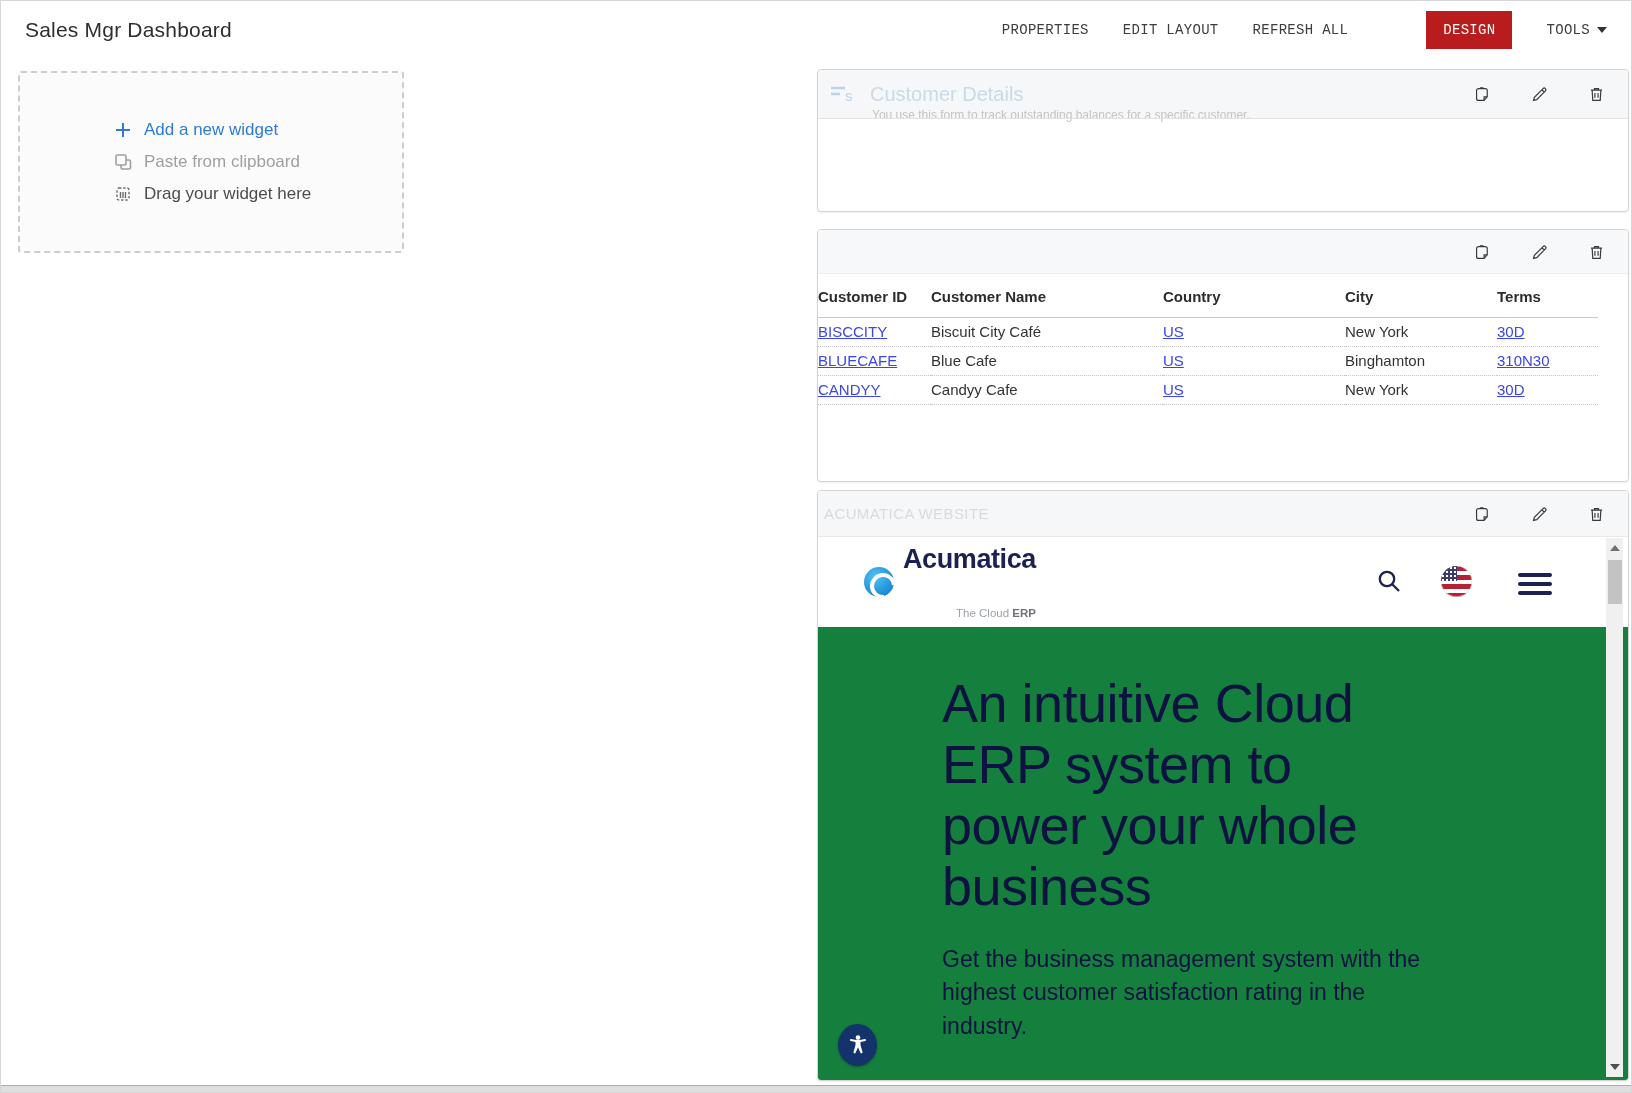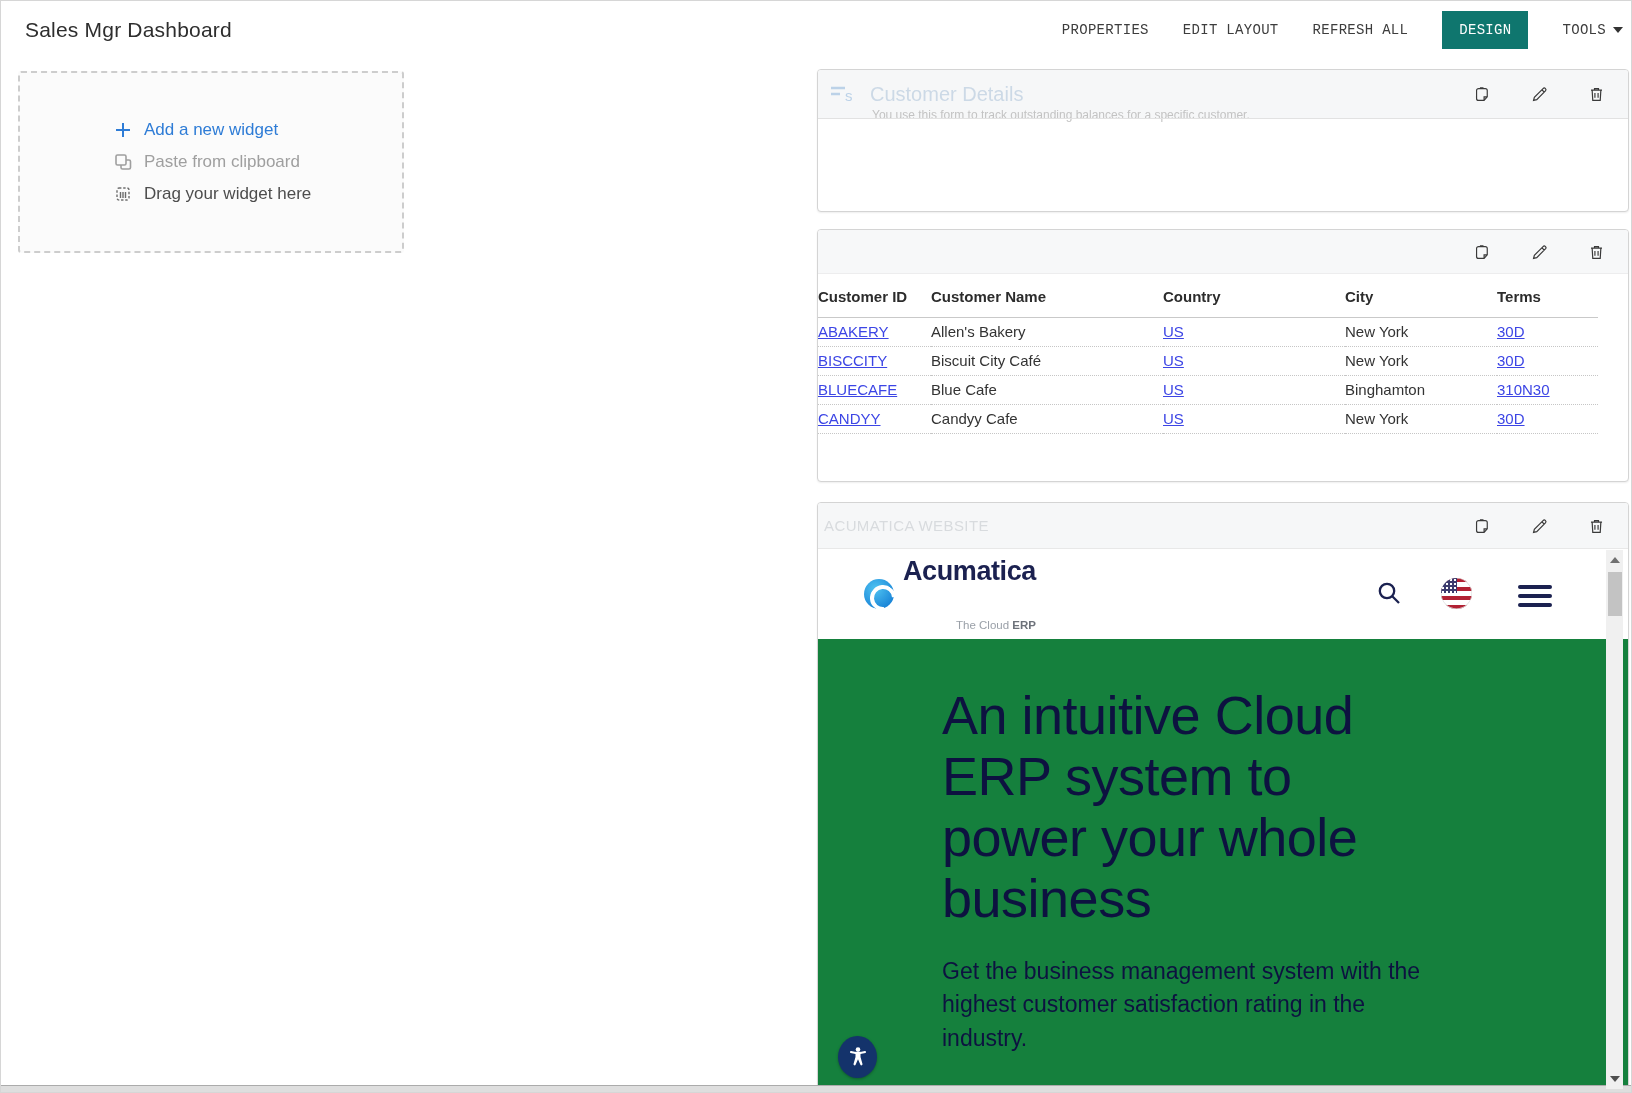--- a/index.html
+++ b/index.html
@@ -5,25 +5,25 @@
   * { margin:0; padding:0; box-sizing:border-box; }
   html,body { width:1632px; height:1093px; }
   body {
     font-family:"Liberation Sans", sans-serif;
     background:#ffffff; color:#333;
     border:1px solid #d6d6d6;
     position:relative; overflow:hidden;
   }
 
   
-  .app-header { height:58px; display:flex; align-items:center; padding:0 8px 0 24px;justify-content:flex-end; }
+  .app-header { height:58px; display:flex; align-items:center; padding:0 24px 0 24px;justify-content:flex-end; }
   .page-title { font-size:21px; color:#2e2e2e; letter-spacing:.2px; }
   .app-nav { margin-left:auto; display:flex; align-items:center; gap:34px; }
   .nav-btn { font-size:14px; color:#3d3d3d; letter-spacing:.3px; cursor:pointer; background:none; border:none; font-family:Liberation Mono, monospace; }
-  .nav-btn.design { background:#0f766e; color:#fdfdfd; padding:11px 17px; }
+  .nav-btn.design { background:#b91c1c; color:#fdfdfd; padding:11px 17px;margin-left:44px; }
   .nav-btn.tools { display:flex; align-items:center; gap:7px; }
   .caret-down { width:0; height:0; border-left:5px solid transparent; border-right:5px solid transparent; border-top:6px solid #333; display:inline-block; }
 
   
   .placeholder {
     position:absolute; left:17px; top:70px; width:386px; height:182px;
     border:2px dashed #cdcdcd; border-radius:3px; background:#fbfbfb;
     display:flex; flex-direction:column; justify-content:center;
   }
   .ph-item { display:flex; align-items:center; gap:11px; margin:6px 0 6px 93px; font-size:17px; }
@@ -64,21 +64,21 @@
     text-align:left; vertical-align:top; font-size:15px; color:#2c2c2c;
     padding:13px 6px 10px 0; border-bottom:1px solid #c9c9c9; line-height:1.3;
   }
   table.cust td {
     font-size:15px; color:#333; height:29px; padding:0 6px 0 0;
     border-bottom:1px dotted #c6c6c6;
   }
   a.grid-link { color:#3c45e5; text-decoration:underline; cursor:pointer; }
 
   
-  .w-site { height:591px; margin-top:20px; }
+  .w-site { height:591px; margin-top:8px; }
   .w-site .w-band { height:46px; background:#f6f7f8; border-bottom:1px solid #e8e8e8; }
   .w-site .w-actions { height:46px; }
   .w-site .faded-title { margin-left:6px; color:#d8dbde; font-size:15px; letter-spacing:.4px; }
   .site-nav { height:90px; background:#fff; display:flex; align-items:center; padding-left:46px; position:relative; }
   .logo-wrap { display:flex; align-items:center; gap:9px; }
   .logo-mark { width:30px; height:30px; border-radius:50%;
     background:radial-gradient(circle at 38% 32%, #4fc3f1 0%, #1b86d8 75%); position:relative; }
   .logo-mark::before { content:""; position:absolute; left:6px; top:6px; width:18px; height:18px;
     border-radius:50%; border:4.5px solid #fff; border-right-color:transparent; transform:rotate(40deg); }
   .logo-text-wrap { display:flex; flex-direction:column; align-items:flex-end;gap:30px; }
@@ -209,27 +209,20 @@
       <thead>
         <tr>
           <th>Customer ID</th>
           <th>Customer Name</th>
           <th>Country</th>
           <th>City</th>
           <th>Terms</th>
         </tr>
       </thead>
       <tbody>
-        <tr>
-          <td><a class="grid-link">ABAKERY</a></td>
-          <td>Allen's Bakery</td>
-          <td><a class="grid-link">US</a></td>
-          <td>New York</td>
-          <td><a class="grid-link">30D</a></td>
-        </tr>
         <tr>
           <td><a class="grid-link">BISCCITY</a></td>
           <td>Biscuit City Café</td>
           <td><a class="grid-link">US</a></td>
           <td>New York</td>
           <td><a class="grid-link">30D</a></td>
         </tr>
         <tr>
           <td><a class="grid-link">BLUECAFE</a></td>
           <td>Blue Cafe</td>

